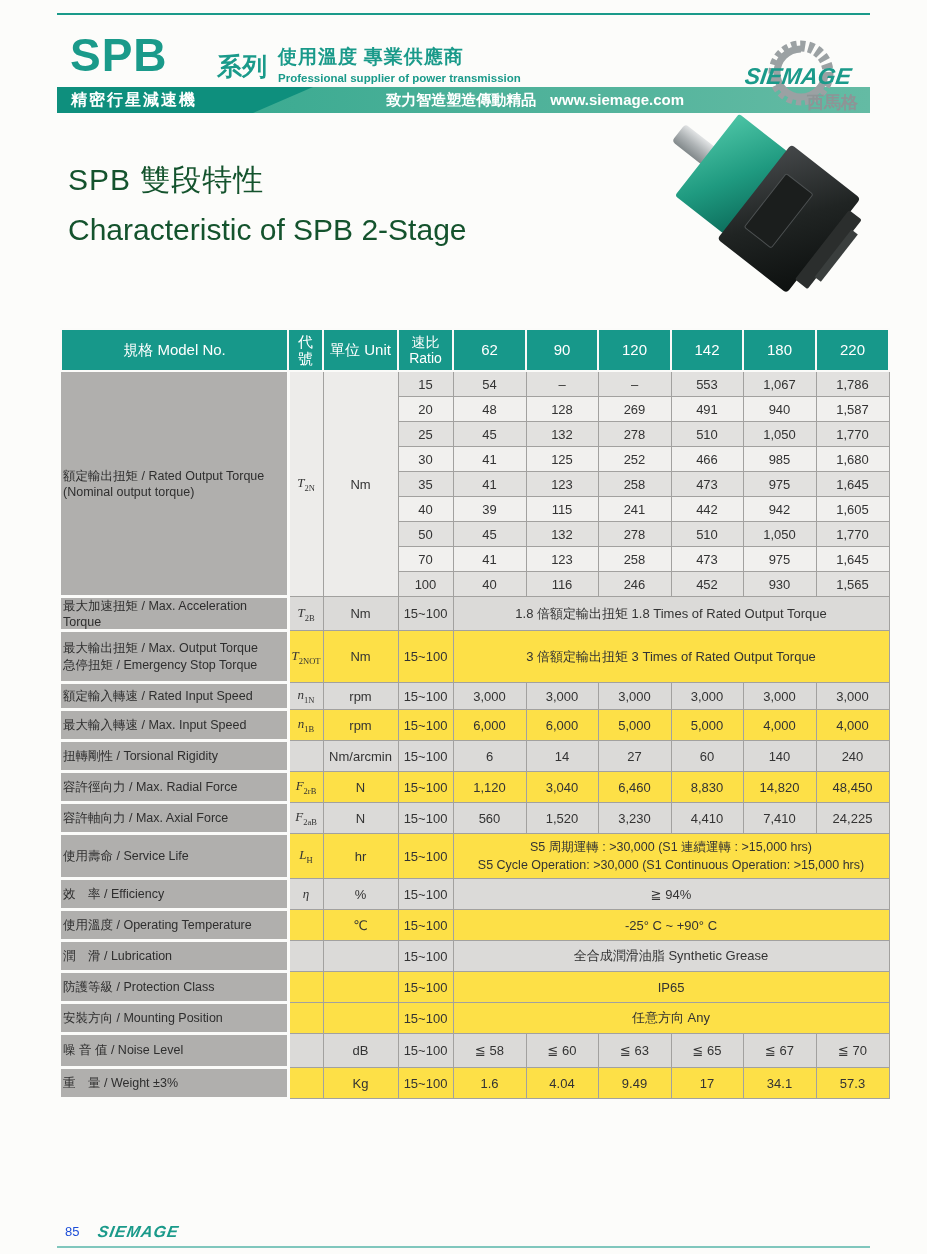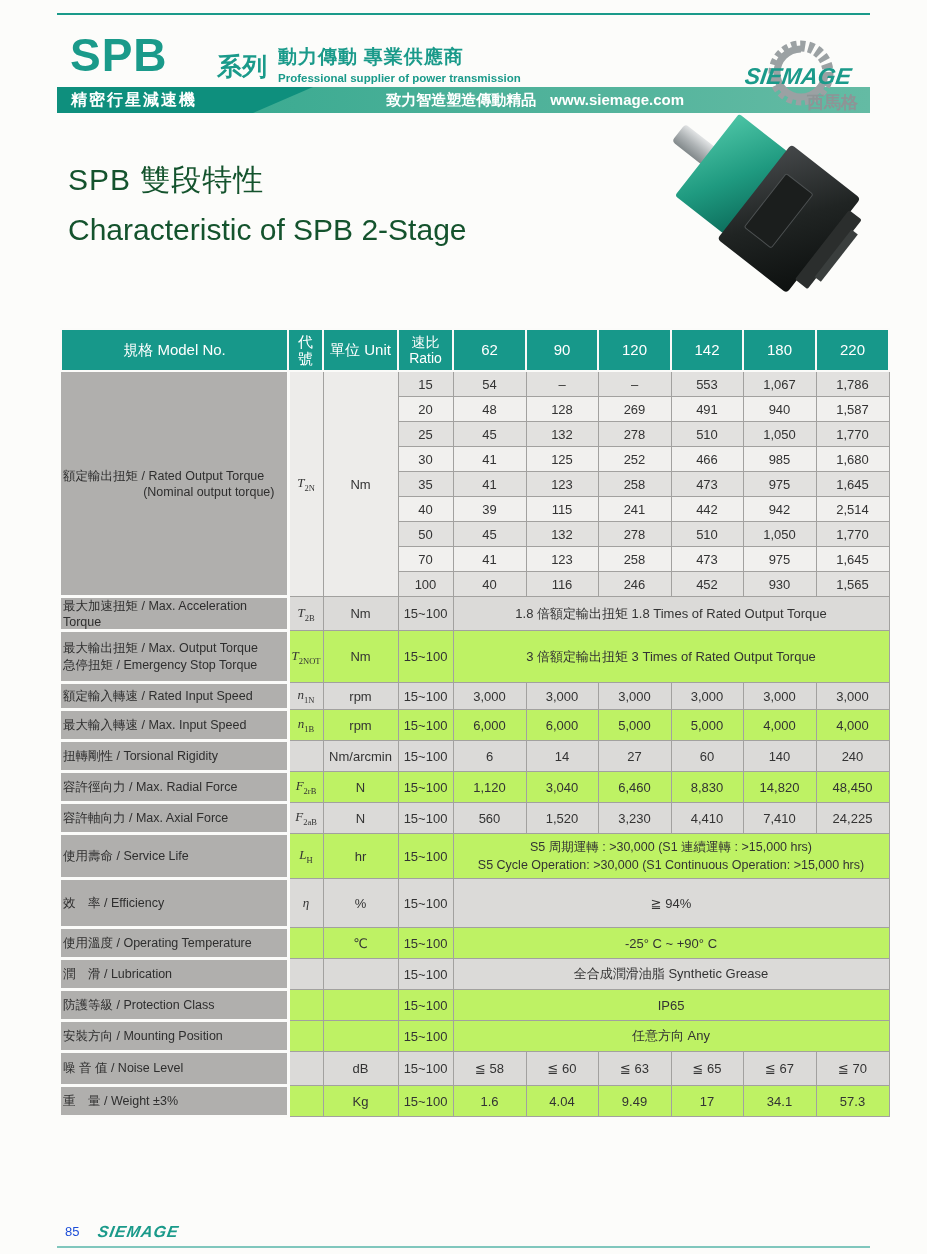--- a/index.html
+++ b/index.html
@@ -52,47 +52,47 @@
   th.h{
     background:#17988a;color:#fff;font-weight:normal;font-size:15px;height:40px;
     border:2px solid #fbfbf9;text-align:center;line-height:1.15;
   }
   th.h .sm{font-size:14px;}
   td{border:1px solid #a2a19f;text-align:center;height:24px;}
   td.lbl{
     background:#b0afad;text-align:left;padding-left:8px;font-size:12.5px;color:#2e2e2e;
     border:3px solid #fbfbf9;border-left:none;border-top:none;
   }
-  td.lbl .l2{text-align:right;padding-right:10px;}
+  td.lbl .l2{padding-right:10px;}
   td.code{font-family:"Liberation Serif","DejaVu Serif",serif;font-style:italic;font-size:13px;background:#edecea;}
   td.code sub{font-size:8.5px;font-style:normal;font-family:"Liberation Serif","DejaVu Serif",serif;}
   td.unitc{background:#edecea;}
   tr.tg td.c{background:#e2e1df;}
   tr.tw td.c{background:#f1f0ee;}
   tr.sg td.c,tr.sg td.code,tr.sg td.unitc{background:#dbdad8;}
-  tr.sw td.c,tr.sw td.code,tr.sw td.unitc{background:#bef264;}
+  tr.sw td.c,tr.sw td.code,tr.sw td.unitc{background:#fde047;}
   td.span2line{font-size:12.5px;line-height:1.45;}
 
   
   .footer{position:absolute;left:65px;top:1222px;height:20px;}
   .page-num{font-size:13px;color:#1d4ed8;vertical-align:middle;}
   .footer-logo{display:inline-block;margin-left:14px;font-size:16px;font-weight:bold;font-style:italic;color:#1a9a8a;letter-spacing:1px;transform:skewX(-10deg);vertical-align:middle;}
 </style>
 </head>
 <body>
 
 <div class="page">
 
   <div class="top-rule"></div>
 
   <div class="brand-row">
     <span class="spb">SPB</span>
     <span class="spb-series">系列</span>
     <div class="slogan">
-      <div class="slogan-zh">動力傳動 專業供應商</div>
+      <div class="slogan-zh">使用溫度 專業供應商</div>
       <div class="slogan-en">Professional supplier of power transmission</div>
     </div>
     <div class="logo">
       <svg width="72" height="76" viewBox="0 0 72 76">
         <g fill="none" stroke="#9ba1a3">
           <circle cx="38" cy="38" r="27" stroke-width="11" stroke-dasharray="5 3.4"></circle>
           <path d="M38 14 A24 24 0 1 0 62 38" stroke-width="7"></path>
         </g>
       </svg>
       <span class="logo-word">SIEMAGE</span>
@@ -221,21 +221,21 @@
           <td class="c">975</td>
           <td class="c">1,645</td>
         </tr>
         <tr class="tw">
           <td class="c">40</td>
           <td class="c">39</td>
           <td class="c">115</td>
           <td class="c">241</td>
           <td class="c">442</td>
           <td class="c">942</td>
-          <td class="c">2,514</td>
+          <td class="c">1,605</td>
         </tr>
         <tr class="tg">
           <td class="c">50</td>
           <td class="c">45</td>
           <td class="c">132</td>
           <td class="c">278</td>
           <td class="c">510</td>
           <td class="c">1,050</td>
           <td class="c">1,770</td>
         </tr>
@@ -337,21 +337,21 @@
         <tr class="sw" style="height: 45px;">
           <td class="lbl">使用壽命 / Service Life</td>
           <td class="code">L<sub>H</sub></td>
           <td class="unitc">hr</td>
           <td class="c">15~100</td>
           <td class="c span2line" colspan="6">
             <div>S5 周期運轉 : &gt;30,000 (S1 連續運轉 : &gt;15,000 hrs)</div>
             <div>S5 Cycle Operation: &gt;30,000 (S1 Continuous Operation: &gt;15,000 hrs)</div>
           </td>
         </tr>
-        <tr class="sg" style="height: 49px; padding-left: 10px;">
+        <tr class="sg" style="height: 31px; padding-left: 10px;">
           <td class="lbl">效　率 / Efficiency</td>
           <td class="code">η</td>
           <td class="unitc">%</td>
           <td class="c">15~100</td>
           <td class="c" colspan="6">≧ 94%</td>
         </tr>
         <tr class="sw" style="height: 31px;">
           <td class="lbl">使用溫度 / Operating Temperature</td>
           <td class="code"></td>
           <td class="unitc">℃</td>

